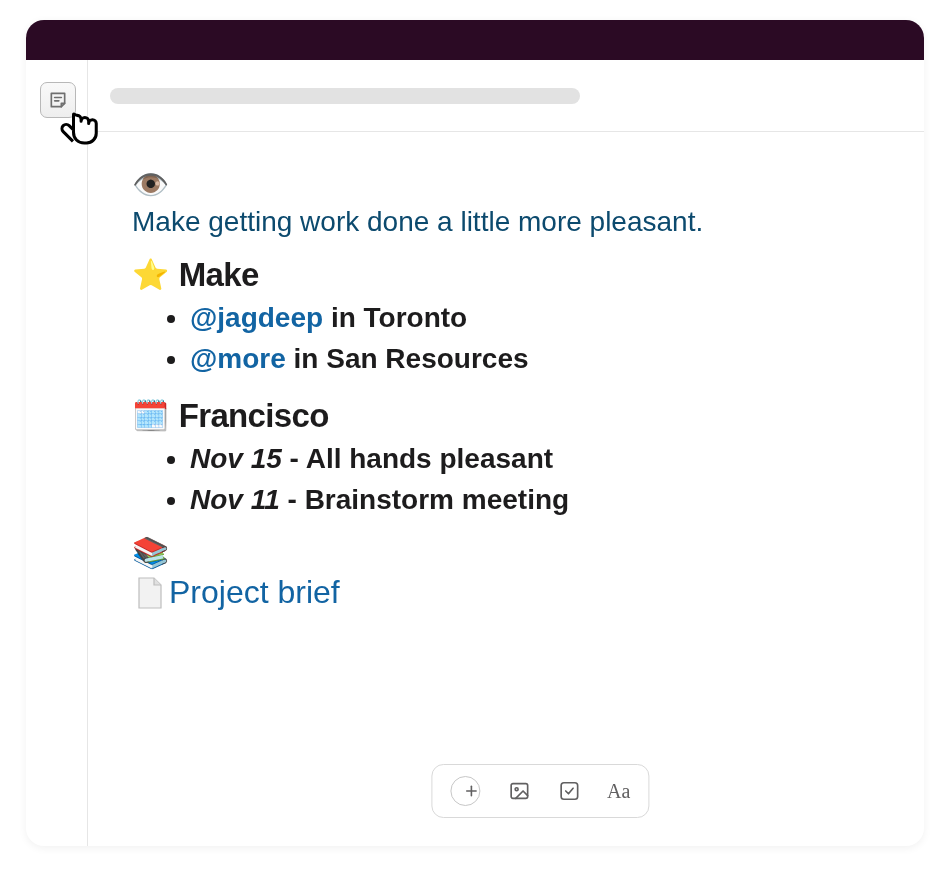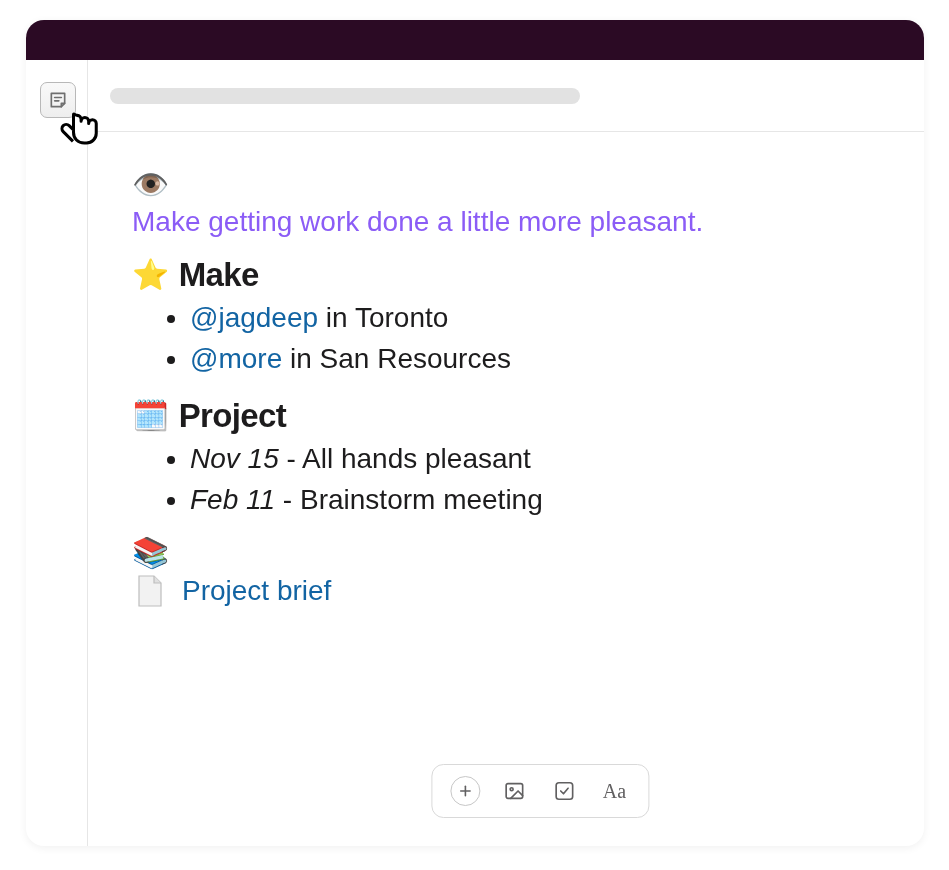--- a/index.html
+++ b/index.html
@@ -95,43 +95,43 @@
     .doc-body h2:first-child { margin-top: 0; }
     .emoji {
       font-size: 30px;
       line-height: 1;
       display: inline-block;
     }
     .vision-text {
       font-size: 28px;
       font-weight: 400;
       margin: 6px 0 14px 0;
-      color: #8b5cf6;
+      color: #0c4a6e;
     }
     ul.bullets {
       list-style: disc;
       padding-left: 58px;
       font-size: 28px;
       line-height: 1.45;
     }
-    ul.bullets li { margin: 0; }
+    ul.bullets li { margin: 0; font-weight: bold; }
     .mention {
       color: #1264a3;
       cursor: pointer;
     }
     .link {
       color: #1264a3;
       cursor: pointer;
     }
     .italic { font-style: italic; }
     .res-row {
       display: flex;
       align-items: center;
-      gap: 18px;
-      font-size: 28px;
+      gap: 5px;
+      font-size: 32px;
       margin-top: 6px;
       padding-left: 4px;
     }
     .file-glyph {
       width: 28px;
       height: 34px;
       display: inline-block;
     }
     .toolbar {
       position: absolute;
@@ -144,21 +144,21 @@
       padding: 10px 18px;
       border: 1px solid #d9d9d9;
       border-radius: 12px;
       background: #ffffff;
     }
     .tb-btn {
       width: 32px;
       height: 32px;
       display: flex;
       align-items: center;
-      justify-content: center;
+      justify-content: flex-end;
       border-radius: 6px;
       cursor: pointer;
       color: #616061;
     }
     .tb-btn.plus {
       border: 1.5px solid #c7c7c7;
       border-radius: 50%;
       width: 30px;
       height: 30px;
     }
@@ -210,28 +210,28 @@
           <li>
             <span class="mention">@jagdeep</span><span> in Toronto</span>
           </li>
           <li>
             <span class="mention">@more</span><span> in San Resources</span>
           </li>
         </ul>
 
         <h2>
           <span class="emoji">🗓️</span>
-          <span>Project</span>
+          <span>Francisco</span>
         </h2>
         <ul class="bullets">
           <li>
             <span class="italic">Nov 15</span><span> - </span><span>All hands pleasant</span>
           </li>
           <li>
-            <span class="italic">Feb 11</span><span> - </span><span>Brainstorm meeting</span>
+            <span class="italic">Nov 11</span><span> - </span><span>Brainstorm meeting</span>
           </li>
         </ul>
 
         <h2>
           <span class="emoji">📚</span>
         </h2>
         <div class="res-row">
           <svg class="file-glyph" viewBox="0 0 28 34">
             <path d="M3 2 h15 l7 7 v23 H3 z" fill="#f2f2f2" stroke="#bdbdbd" stroke-width="1.2"></path>
             <path d="M18 2 v7 h7" fill="#e0e0e0" stroke="#bdbdbd" stroke-width="1.2"></path>

